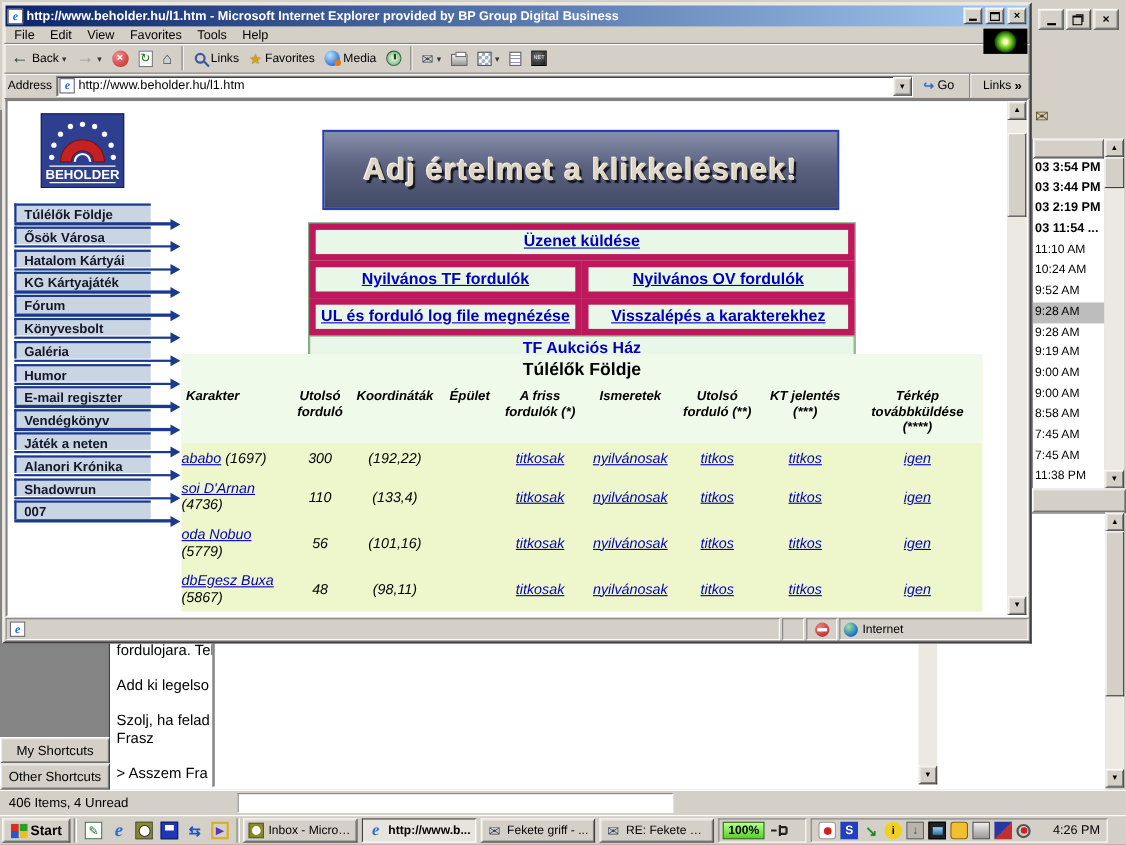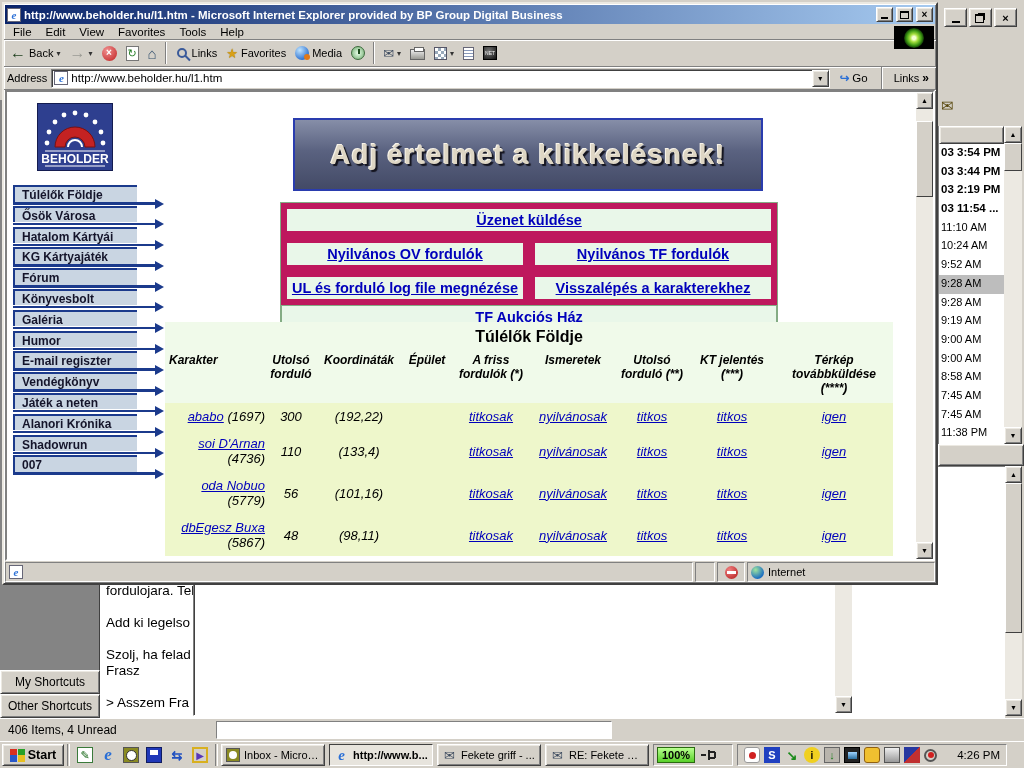--- a/index.html
+++ b/index.html
@@ -89,21 +89,21 @@
   .iebody { flex:1; margin:0 1px; border:2px solid; border-color:#808080 #fff #fff #808080; display:flex; min-height:0; }
   .pagearea { flex:1; background:#fff; position:relative; overflow:hidden; }
   .vscroll { width:17px; background:#ece9e2; position:relative; }
   .vscroll .sb-thumb { height:76px; margin-top:12px; }
   .vscroll .sb-down { position:absolute; bottom:0; }
   .iestatus { height:20px; margin:1px; display:flex; gap:2px; align-items:stretch; font-size:11px; }
   .pane { border:1px solid; border-color:#808080 #fff #fff #808080; display:flex; align-items:center; padding:0 3px; gap:4px; }
   .pane.main { flex:1; }
   .pane.p1 { width:20px; }
   .pane.p2 { width:28px; justify-content:center; }
-  .pane.zone { width:188px; }
+  .pane.zone { width:172px; }
   .ico-offline { width:13px; height:13px; border-radius:50%; background:radial-gradient(circle at 35% 30%,#f08080,#b01818); position:relative; }
   .ico-offline::after{ content:""; position:absolute; left:2px; top:5px; width:9px; height:3px; background:#fff; }
   .ico-zone { width:13px; height:13px; border-radius:50%; background:radial-gradient(circle at 35% 30%,#9fe49f,#1c6fc0 70%); }
 
   
   .pg { position:absolute; font-family:"Liberation Serif", serif; }
   .logo { left:30px; top:11px; width:76px; height:68px; }
   .side-menu { left:6px; top:93px; width:160px; }
   .side-item { position:relative; width:124px; height:16.5px; background:#c9d5e2; border-top:2px solid #1b3a8c; border-left:2px solid #1b3a8c; margin-bottom:4.3px; font-family:"Liberation Sans",sans-serif; font-size:12px; font-weight:bold; color:#14142a; padding:1px 0 0 7px; white-space:nowrap; cursor:pointer; }
   .side-item .aline { position:absolute; left:-2px; bottom:-3px; height:2.5px; width:146px; background:#1b3a8c; }
@@ -116,21 +116,21 @@
   .qcell-full { border:1px solid #84ac84; text-align:center; padding:3px 2px; }
   a.lnk { color:#0000bb; text-decoration:underline; cursor:pointer; }
   .dtable { left:158px; top:230px; width:728px; background:#eef7cb; }
   .dtable .tophalf { background:#f0faea; padding-bottom:2px; }
   .dt-title { text-align:center; font-size:16px; font-weight:bold; color:#000; padding:6px 0 4px; }
   .dt-grid { display:grid; grid-template-columns:102px 48px 88px 48px 80px 84px 74px 86px 118px;font-style:italic; }
   .dt-h { font-size:12px; font-weight:bold; text-align:center; padding:3px 2px 6px; color:#000; }
   .dt-h:first-child { text-align:left; padding-left:4px; }
   .dt-row { align-items:center; }
   .dt-c { font-size:13px; text-align:center; padding:6px 2px; color:#000; }
-  .dt-c.namec { text-align:right; padding-left:16px; }
+  .dt-c.namec { text-align:left; padding-left:0; }
 
   
   .taskbar { position:absolute; left:0; top:741px; width:1024px; height:27px; background:#d4d0c8; border-top:1px solid #fff; z-index:3; display:flex; align-items:center; }
   .start { width:62px; height:22px; margin-left:2px; gap:3px; font-size:12.5px; font-weight:bold; }
   .flag { width:15px; height:13px; background: linear-gradient(#d83020 50%, #2858c8 50%), linear-gradient(#28a028 50%, #e8c020 50%); background-size:7px 100%, 7px 100%; background-position:0 0, 8px 0; background-repeat:no-repeat; }
   .bar-sep { width:3px; height:22px; border-left:1px solid #808080; border-right:1px solid #fff; margin:0 3px; }
   .ql { display:flex; align-items:center; gap:7px; padding:0 4px; }
   .qlico, .trayico { width:16px; height:16px; display:flex; align-items:center; justify-content:center; font-size:13px; cursor:pointer; }
   .qlico[data-kind="compose"] { background:#fff; border:1px solid #3a7a3a; color:#1a6a1a; font-size:11px; }
   .qlico[data-kind="ie"] { color:#2a6fd6; font-family:"Liberation Serif",serif; font-style:italic; font-weight:bold; font-size:17px; }
@@ -517,22 +517,22 @@
           <span class="banner-text">Adj értelmet a klikkelésnek!</span>
         </div>
 
         <div class="pg qlinks">
 
             <div class="qrow">
               <div class="qcell"><a class="lnk">Üzenet küldése</a></div>
             </div>
 
             <div class="qrow">
+              <div class="qcell"><a class="lnk">Nyilvános TF fordulók</a></div>
               <div class="qcell"><a class="lnk">Nyilvános OV fordulók</a></div>
-              <div class="qcell"><a class="lnk">Nyilvános TF fordulók</a></div>
             </div>
 
             <div class="qrow">
               <div class="qcell"><a class="lnk">UL és forduló log file megnézése</a></div>
               <div class="qcell"><a class="lnk">Visszalépés a karakterekhez</a></div>
             </div>
 
           <div class="qcell-full"><a class="lnk">TF Aukciós Ház</a></div>
         </div>
 

